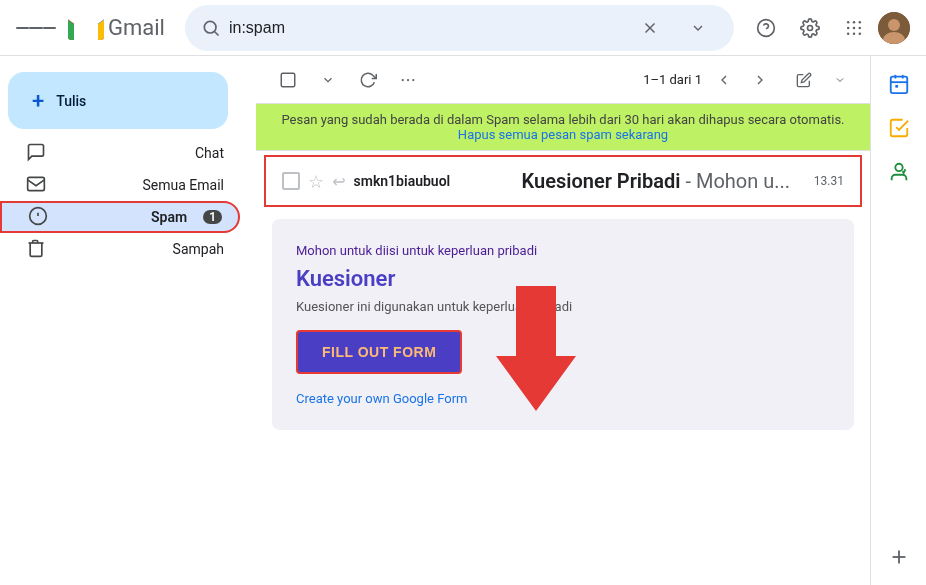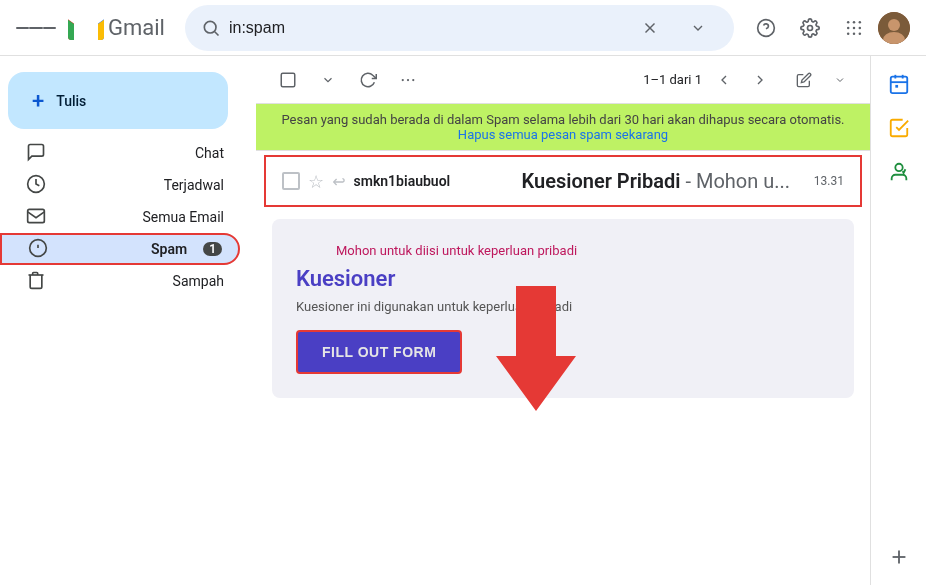--- a/index.html
+++ b/index.html
@@ -53,24 +53,24 @@
     .email-star { color: #bdc1c6; font-size: 18px; cursor: pointer; flex-shrink: 0; }
     .email-forward { color: #bdc1c6; font-size: 16px; cursor: pointer; flex-shrink: 0; }
     .email-sender { width: 160px; font-weight: 600; font-size: 14px; color: #202124; flex-shrink: 0; overflow: hidden; text-overflow: ellipsis; white-space: nowrap; }
     .email-subject { flex: 1; font-size: 20px; color: #202124; overflow: hidden; text-overflow: ellipsis; white-space: nowrap; }
     .email-subject .subject-bold { font-weight: 600; }
     .email-subject .subject-preview { color: #5f6368; font-weight: 400; }
     .email-time { font-size: 12px; color: #5f6368; flex-shrink: 0; margin-left: 8px; }
 
     
     .preview-panel { background: #f0f0f6; border-radius: 8px; margin: 12px 16px; padding: 24px; flex-shrink: 0; }
-    .preview-sub-text { font-size: 13px; color: #be185d; margin-bottom: 8px; margin-left: 40px; }
+    .preview-sub-text { font-size: 13px; color: #4c1d95; margin-bottom: 8px; }
     .preview-title { font-size: 22px; font-weight: 600; color: #4a3fc4; margin-bottom: 8px; }
     .preview-desc { font-size: 13px; color: #555; margin-bottom: 16px; }
-    .fill-form-btn { display: inline-block; background: #4a3fc4; color: #e5e5e5; font-weight: 600; font-size: 14px; padding: 12px 24px; border-radius: 4px; cursor: pointer; border: none; letter-spacing: 0.5px; border: 2px solid #e53935; }
+    .fill-form-btn { display: inline-block; background: #4a3fc4; color: #fdba74; font-weight: 600; font-size: 14px; padding: 12px 24px; border-radius: 4px; cursor: pointer; border: none; letter-spacing: 0.5px; border: 2px solid #e53935; }
     .preview-footer { margin-top: 16px; }
     .preview-footer a { color: #1a73e8; font-size: 13px; text-decoration: none; }
 
     
     .right-panel { width: 56px; display: flex; flex-direction: column; align-items: center; padding: 8px 0; gap: 4px; border-left: 1px solid #e0e0e0; }
     .right-panel-icon { width: 40px; height: 40px; display: flex; align-items: center; justify-content: center; border-radius: 8px; cursor: pointer; color: #5f6368; }
     .right-panel-add { margin-top: auto; width: 40px; height: 40px; display: flex; align-items: center; justify-content: center; border-radius: 8px; cursor: pointer; color: #5f6368; font-size: 22px; }
 
     .content-main { display: flex; flex: 1; flex-direction: column; overflow: hidden; position: relative; }
   </style>
@@ -178,29 +178,20 @@
         <span class="item-icon">
           <svg width="20" height="20" viewBox="0 0 24 24" fill="none" stroke="#444746" stroke-width="2">
               <path d="M21 15a2 2 0 0 1-2 2H7l-4 4V5a2 2 0 0 1 2-2h14a2 2 0 0 1 2 2z"></path>
             </svg>
         </span>
         <span class="item-label">Chat</span>
       </div>
       <div class="sidebar-item">
         <span class="item-icon">
           <svg width="20" height="20" viewBox="0 0 24 24" fill="none" stroke="#444746" stroke-width="2">
-              <circle cx="12" cy="12" r="10"></circle>
-              <polyline points="12 6 12 12 16 14"></polyline>
-            </svg>
-        </span>
-        <span class="item-label">Terjadwal</span>
-      </div>
-      <div class="sidebar-item">
-        <span class="item-icon">
-          <svg width="20" height="20" viewBox="0 0 24 24" fill="none" stroke="#444746" stroke-width="2">
               <rect x="2" y="4" width="20" height="16" rx="2"></rect>
               <polyline points="2 7 12 14 22 7"></polyline>
             </svg>
         </span>
         <span class="item-label">Semua Email</span>
       </div>
       <div class="sidebar-item active" style="border: 2px solid #e53935;">
         <span class="item-icon">
           <svg width="20" height="20" viewBox="0 0 24 24" fill="none" stroke="#444746" stroke-width="2">
               <circle cx="12" cy="12" r="10"></circle>
@@ -290,20 +281,23 @@
             <span class="subject-preview">- Mohon u...</span>
           </span>
           <span class="email-time">13.31</span>
         </div>
 
         <div class="preview-panel">
           <p class="preview-sub-text">Mohon untuk diisi untuk keperluan pribadi</p>
           <p class="preview-title">Kuesioner</p>
           <p class="preview-desc">Kuesioner ini digunakan untuk keperluan pribadi</p>
           <button class="fill-form-btn">FILL OUT FORM</button>
+          <div class="preview-footer">
+            <a href="#">Create your own Google Form</a>
+          </div>
         </div>
       </div>
 
       <div style="position:absolute; top:230px; left:230px; pointer-events:none; z-index:10;">
         <svg width="100" height="130" viewBox="0 0 100 130" fill="none" xmlns="http://www.w3.org/2000/svg">
           <path d="M50 0 L50 80 M50 80 L10 50 M50 80 L90 50" stroke="none"></path>
 
           <polygon points="30,0 70,0 70,70 90,70 50,125 10,70 30,70" fill="#e53935"></polygon>
         </svg>
       </div>

